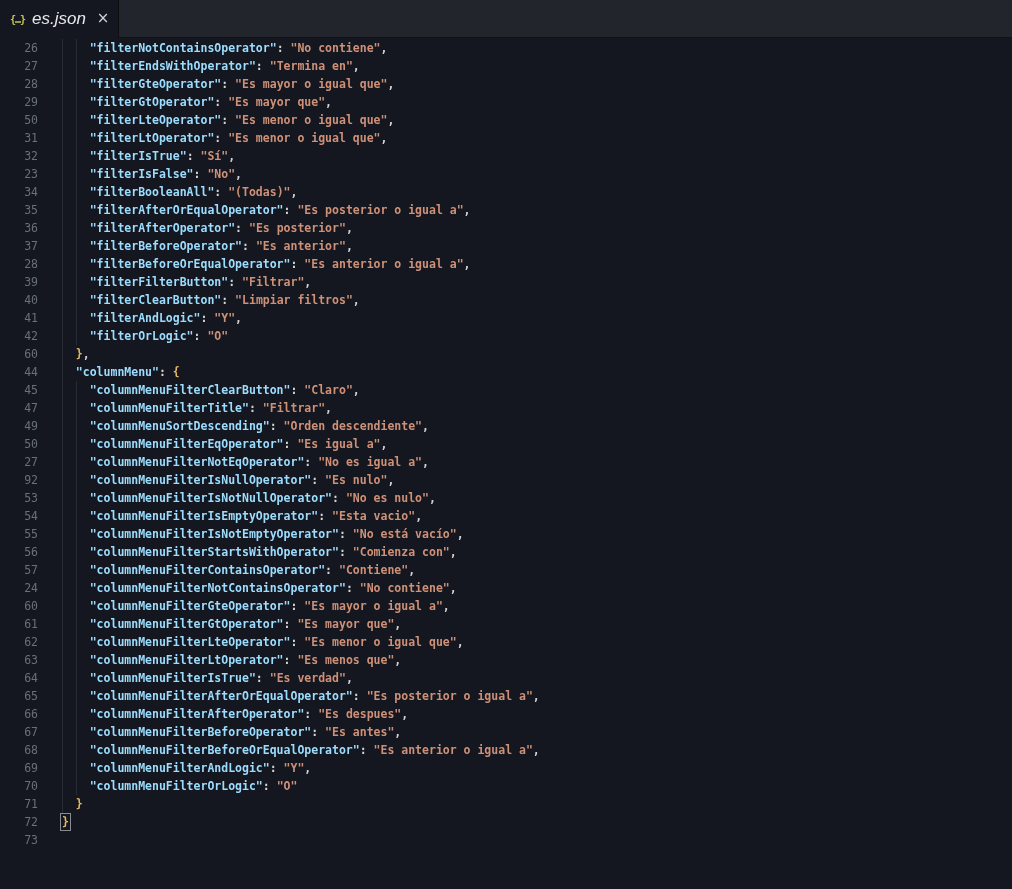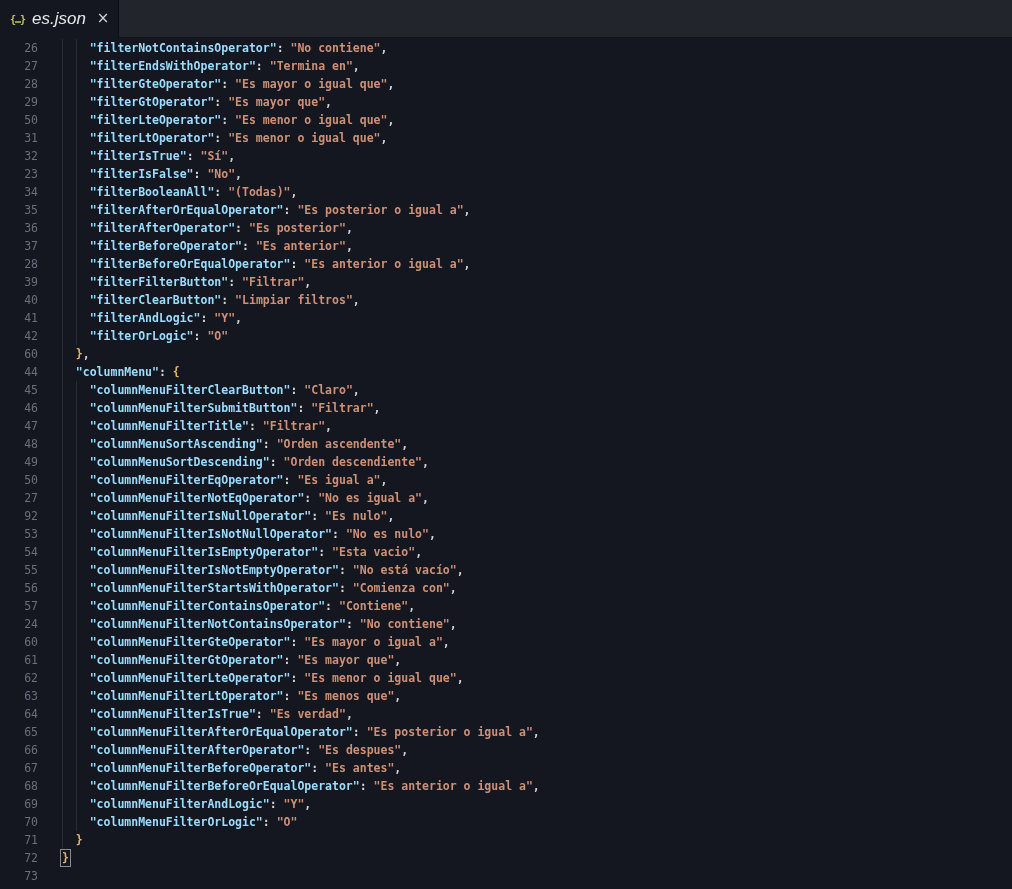--- a/index.html
+++ b/index.html
@@ -97,23 +97,21 @@
     <div class="line"><div class="ln">36</div><div class="code" style="padding-left: 4ch;"><span class="guide" style="left: 0ch;"></span><span class="guide" style="left: 2ch;"></span><span class="tok-key">"filterAfterOperator"</span><span class="tok-punct">: </span><span class="tok-str">"Es posterior"</span><span class="tok-punct">,</span></div></div>
     <div class="line"><div class="ln">37</div><div class="code" style="padding-left: 4ch;"><span class="guide" style="left: 0ch;"></span><span class="guide" style="left: 2ch;"></span><span class="tok-key">"filterBeforeOperator"</span><span class="tok-punct">: </span><span class="tok-str">"Es anterior"</span><span class="tok-punct">,</span></div></div>
     <div class="line"><div class="ln">28</div><div class="code" style="padding-left: 4ch;"><span class="guide" style="left: 0ch;"></span><span class="guide" style="left: 2ch;"></span><span class="tok-key">"filterBeforeOrEqualOperator"</span><span class="tok-punct">: </span><span class="tok-str">"Es anterior o igual a"</span><span class="tok-punct">,</span></div></div>
     <div class="line"><div class="ln">39</div><div class="code" style="padding-left: 4ch;"><span class="guide" style="left: 0ch;"></span><span class="guide" style="left: 2ch;"></span><span class="tok-key">"filterFilterButton"</span><span class="tok-punct">: </span><span class="tok-str">"Filtrar"</span><span class="tok-punct">,</span></div></div>
     <div class="line"><div class="ln">40</div><div class="code" style="padding-left: 4ch;"><span class="guide" style="left: 0ch;"></span><span class="guide" style="left: 2ch;"></span><span class="tok-key">"filterClearButton"</span><span class="tok-punct">: </span><span class="tok-str">"Limpiar filtros"</span><span class="tok-punct">,</span></div></div>
     <div class="line"><div class="ln">41</div><div class="code" style="padding-left: 4ch;"><span class="guide" style="left: 0ch;"></span><span class="guide" style="left: 2ch;"></span><span class="tok-key">"filterAndLogic"</span><span class="tok-punct">: </span><span class="tok-str">"Y"</span><span class="tok-punct">,</span></div></div>
     <div class="line"><div class="ln">42</div><div class="code" style="padding-left: 4ch;"><span class="guide" style="left: 0ch;"></span><span class="guide" style="left: 2ch;"></span><span class="tok-key">"filterOrLogic"</span><span class="tok-punct">: </span><span class="tok-str">"O"</span></div></div>
     <div class="line"><div class="ln">60</div><div class="code" style="padding-left: 2ch;"><span class="guide" style="left: 0ch;"></span><span class="tok-brace">}</span><span class="tok-punct">,</span></div></div>
     <div class="line"><div class="ln">44</div><div class="code" style="padding-left: 2ch;"><span class="guide" style="left: 0ch;"></span><span class="tok-key">"columnMenu"</span><span class="tok-punct">: </span><span class="tok-brace">{</span></div></div>
     <div class="line"><div class="ln">45</div><div class="code" style="padding-left: 4ch;"><span class="guide" style="left: 0ch;"></span><span class="guide" style="left: 2ch;"></span><span class="tok-key">"columnMenuFilterClearButton"</span><span class="tok-punct">: </span><span class="tok-str">"Claro"</span><span class="tok-punct">,</span></div></div>
-    <div class="line"><div class="ln">46</div><div class="code" style="padding-left: 4ch;"><span class="guide" style="left: 0ch;"></span><span class="guide" style="left: 2ch;"></span><span class="tok-key">"columnMenuFilterSubmitButton"</span><span class="tok-punct">: </span><span class="tok-str">"Filtrar"</span><span class="tok-punct">,</span></div></div>
     <div class="line"><div class="ln">47</div><div class="code" style="padding-left: 4ch;"><span class="guide" style="left: 0ch;"></span><span class="guide" style="left: 2ch;"></span><span class="tok-key">"columnMenuFilterTitle"</span><span class="tok-punct">: </span><span class="tok-str">"Filtrar"</span><span class="tok-punct">,</span></div></div>
-    <div class="line"><div class="ln">48</div><div class="code" style="padding-left: 4ch;"><span class="guide" style="left: 0ch;"></span><span class="guide" style="left: 2ch;"></span><span class="tok-key">"columnMenuSortAscending"</span><span class="tok-punct">: </span><span class="tok-str">"Orden ascendente"</span><span class="tok-punct">,</span></div></div>
     <div class="line"><div class="ln">49</div><div class="code" style="padding-left: 4ch;"><span class="guide" style="left: 0ch;"></span><span class="guide" style="left: 2ch;"></span><span class="tok-key">"columnMenuSortDescending"</span><span class="tok-punct">: </span><span class="tok-str">"Orden descendiente"</span><span class="tok-punct">,</span></div></div>
     <div class="line"><div class="ln">50</div><div class="code" style="padding-left: 4ch;"><span class="guide" style="left: 0ch;"></span><span class="guide" style="left: 2ch;"></span><span class="tok-key">"columnMenuFilterEqOperator"</span><span class="tok-punct">: </span><span class="tok-str">"Es igual a"</span><span class="tok-punct">,</span></div></div>
     <div class="line"><div class="ln">27</div><div class="code" style="padding-left: 4ch;"><span class="guide" style="left: 0ch;"></span><span class="guide" style="left: 2ch;"></span><span class="tok-key">"columnMenuFilterNotEqOperator"</span><span class="tok-punct">: </span><span class="tok-str">"No es igual a"</span><span class="tok-punct">,</span></div></div>
     <div class="line"><div class="ln">92</div><div class="code" style="padding-left: 4ch;"><span class="guide" style="left: 0ch;"></span><span class="guide" style="left: 2ch;"></span><span class="tok-key">"columnMenuFilterIsNullOperator"</span><span class="tok-punct">: </span><span class="tok-str">"Es nulo"</span><span class="tok-punct">,</span></div></div>
     <div class="line"><div class="ln">53</div><div class="code" style="padding-left: 4ch;"><span class="guide" style="left: 0ch;"></span><span class="guide" style="left: 2ch;"></span><span class="tok-key">"columnMenuFilterIsNotNullOperator"</span><span class="tok-punct">: </span><span class="tok-str">"No es nulo"</span><span class="tok-punct">,</span></div></div>
     <div class="line"><div class="ln">54</div><div class="code" style="padding-left: 4ch;"><span class="guide" style="left: 0ch;"></span><span class="guide" style="left: 2ch;"></span><span class="tok-key">"columnMenuFilterIsEmptyOperator"</span><span class="tok-punct">: </span><span class="tok-str">"Esta vacio"</span><span class="tok-punct">,</span></div></div>
     <div class="line"><div class="ln">55</div><div class="code" style="padding-left: 4ch;"><span class="guide" style="left: 0ch;"></span><span class="guide" style="left: 2ch;"></span><span class="tok-key">"columnMenuFilterIsNotEmptyOperator"</span><span class="tok-punct">: </span><span class="tok-str">"No está vacío"</span><span class="tok-punct">,</span></div></div>
     <div class="line"><div class="ln">56</div><div class="code" style="padding-left: 4ch;"><span class="guide" style="left: 0ch;"></span><span class="guide" style="left: 2ch;"></span><span class="tok-key">"columnMenuFilterStartsWithOperator"</span><span class="tok-punct">: </span><span class="tok-str">"Comienza con"</span><span class="tok-punct">,</span></div></div>
     <div class="line"><div class="ln">57</div><div class="code" style="padding-left: 4ch;"><span class="guide" style="left: 0ch;"></span><span class="guide" style="left: 2ch;"></span><span class="tok-key">"columnMenuFilterContainsOperator"</span><span class="tok-punct">: </span><span class="tok-str">"Contiene"</span><span class="tok-punct">,</span></div></div>
     <div class="line"><div class="ln">24</div><div class="code" style="padding-left: 4ch;"><span class="guide" style="left: 0ch;"></span><span class="guide" style="left: 2ch;"></span><span class="tok-key">"columnMenuFilterNotContainsOperator"</span><span class="tok-punct">: </span><span class="tok-str">"No contiene"</span><span class="tok-punct">,</span></div></div>

